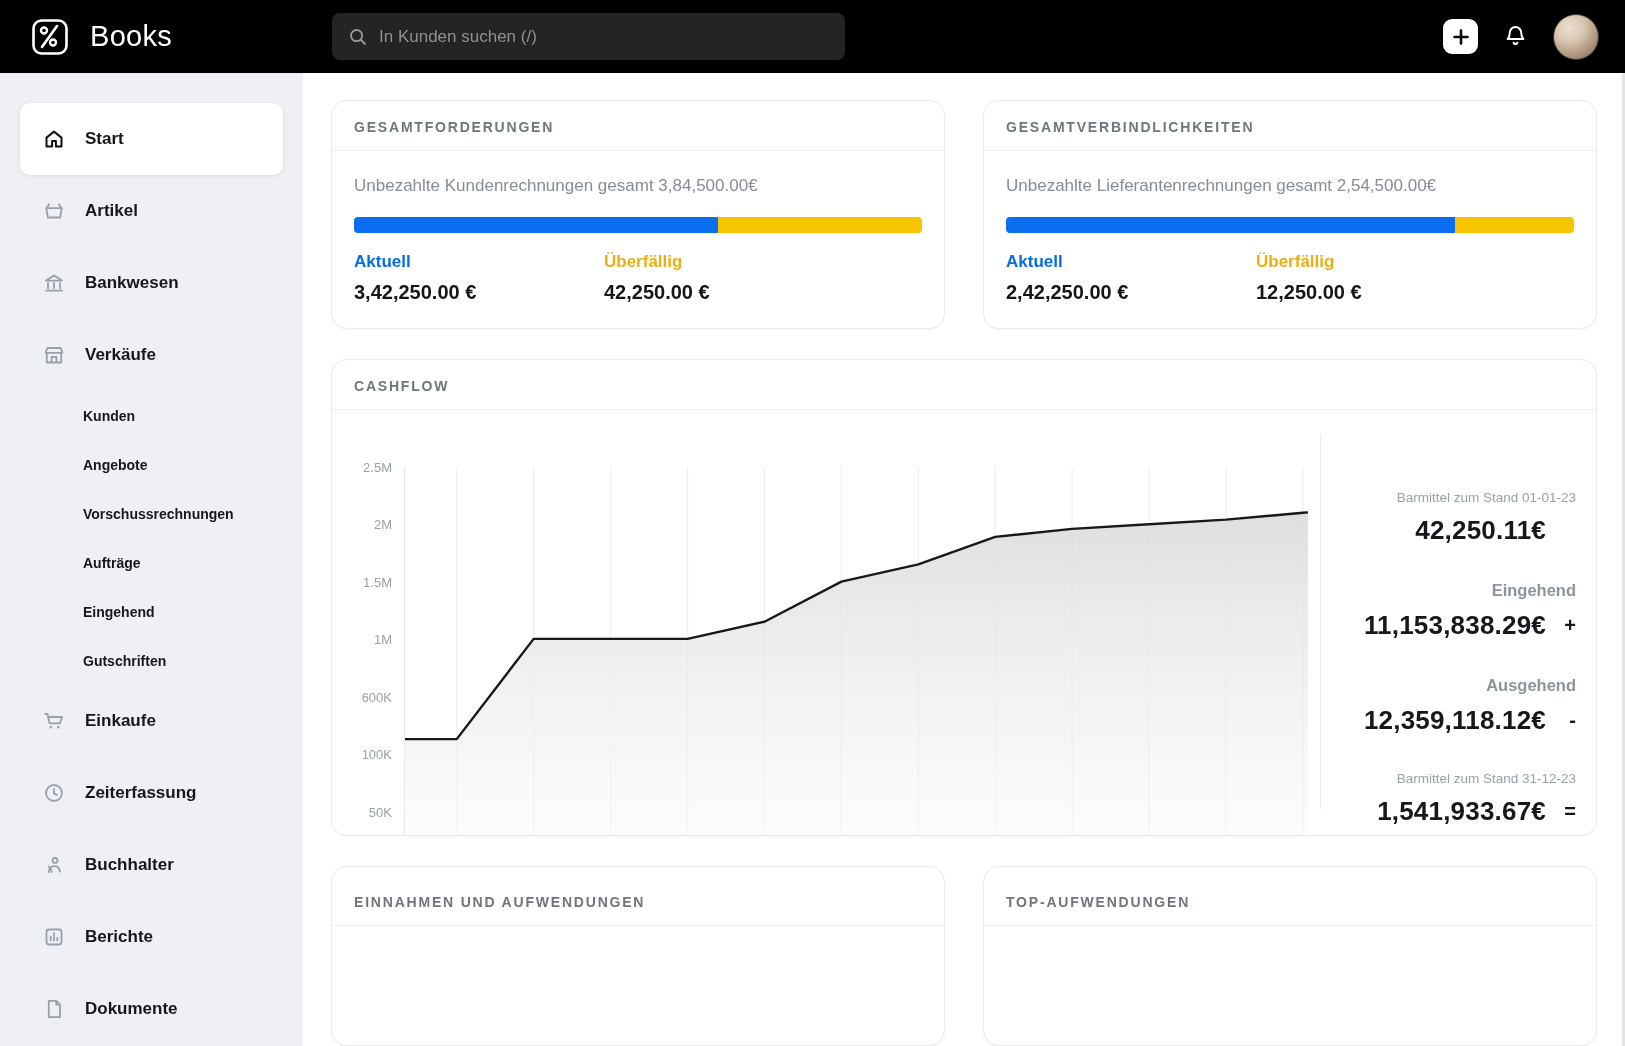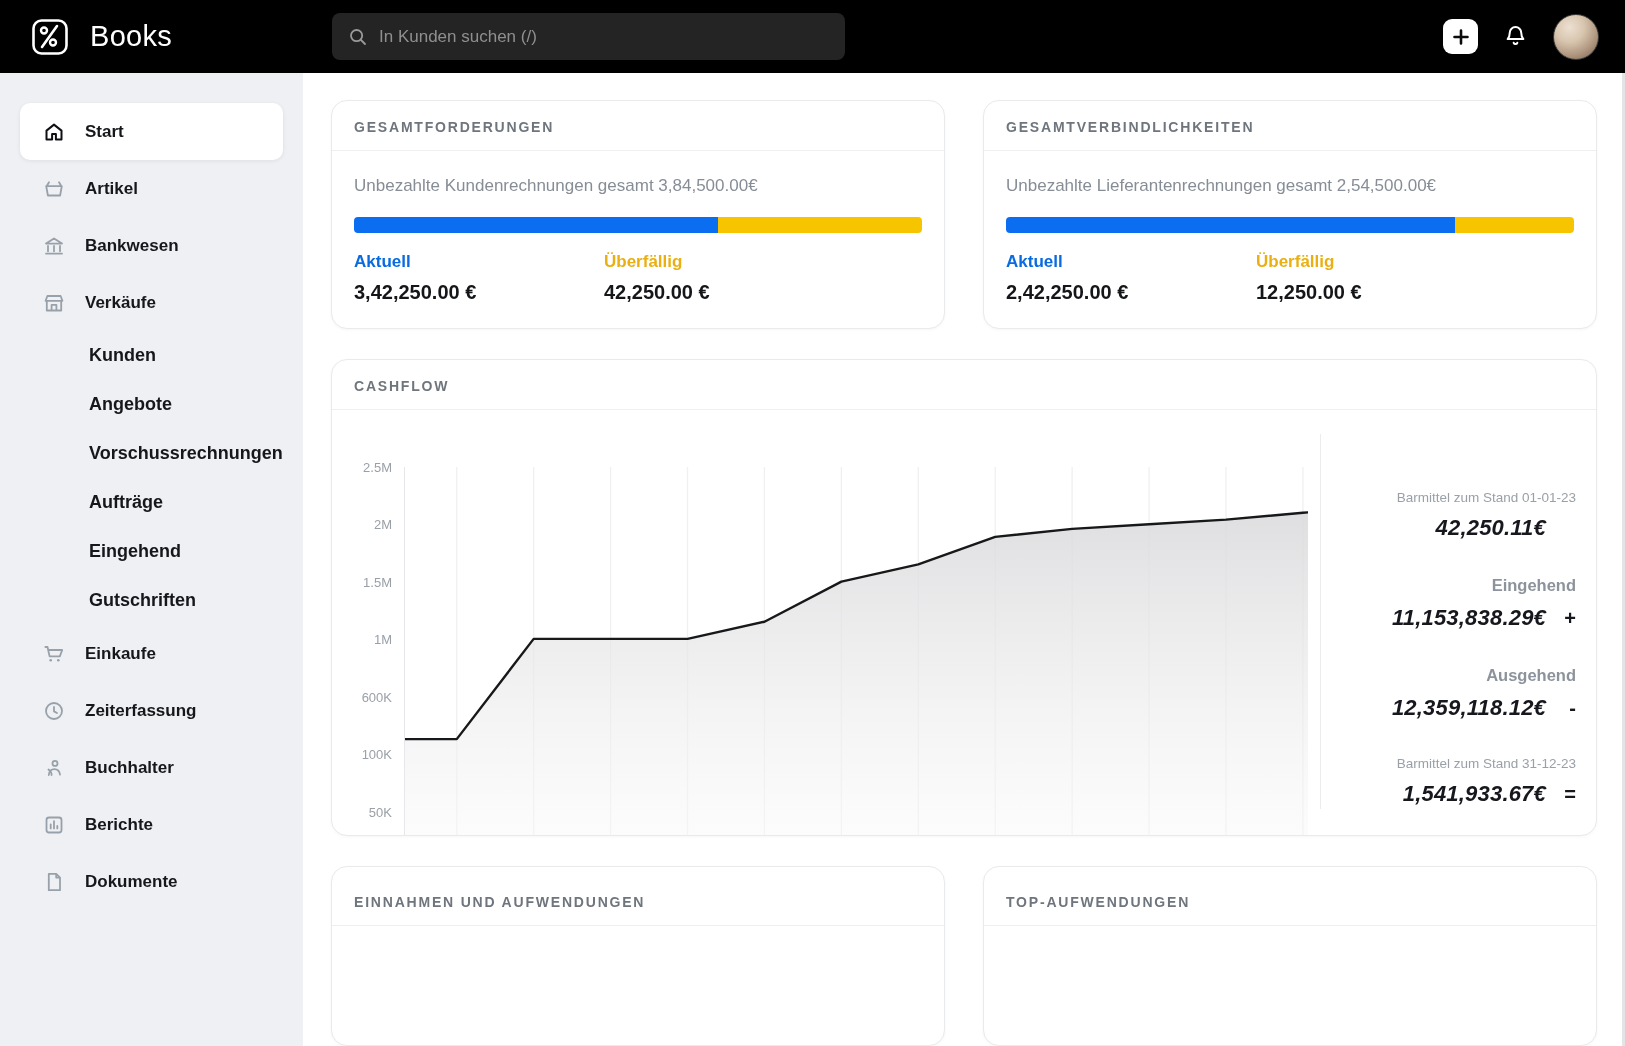--- a/index.html
+++ b/index.html
@@ -18,28 +18,28 @@
   .topbar-right { margin-left:auto; display:flex; align-items:center; gap:24px; margin-right:26px; }
   .plus-btn { width:35px; height:35px; background:#fff; border-radius:9px; border:none;
     display:flex; align-items:center; justify-content:center; cursor:pointer; }
   .avatar { width:46px; height:46px; border-radius:50%;
     background:radial-gradient(circle at 35% 28%, #ece0d2 0%, #d8c5ae 35%, #a98f78 70%, #6f5a49 100%);
     border:1px solid #3a3a3a; }
 
   
   .layout { display:flex; height:973px; }
   .sidebar { width:303px; background:#eef0f3; padding:30px 20px 0; flex:none; }
-  .side-item { display:flex; align-items:center; height:57px; border-radius:10px;
+  .side-item { display:flex; align-items:center; height:72px; border-radius:10px;
     padding-left:22px; gap:19px; cursor:pointer; color:#15171a; }
   .side-item.sub { height:49px; padding-left:63px; }
   .side-item .s-icon { width:24px; height:24px; color:#98a1aa; flex:none; display:flex; }
   .side-item.active { background:#fff; box-shadow:0 1px 4px rgba(20,30,40,.08); }
   .side-item.active .s-icon { color:#0d0f12; }
   .side-item .s-label { font-size:17px; font-weight:bold; }
-  .side-item.sub .s-label { font-size:18px;margin-left:6px; }
+  .side-item.sub .s-label { font-size:14px; }
 
   .main { flex:1; background:#fff; padding:27px 28px 0; display:flex; flex-direction:column; gap:30px; overflow:hidden; }
   .cards-row { display:grid; grid-template-columns:1fr 1fr; gap:38px; }
 
   
   .card { background:#fff; border:1px solid #e9eaec; border-radius:16px;
     box-shadow:0 1px 3px rgba(25,30,40,.04); overflow:hidden; }
   .card-header { padding:18px 22px 15px; font-size:14px; font-weight:bold; color:#6f757d;
     letter-spacing:1.8px; border-bottom:1px solid #efeff1; }
   .summary-body { padding:25px 22px 24px; }
@@ -62,21 +62,21 @@
   .y-axis { width:50px; height:402px; position:relative; flex:none; }
   .y-tick { position:absolute; right:12px; transform:translateY(-50%); font-size:13px; color:#9aa0a8; }
   .plot { flex:1; height:402px; position:relative; border-left:1px solid #e6e7ea; border-bottom:1px solid #e6e7ea; }
   .plot svg { position:absolute; left:0; top:0; width:100%; height:100%; display:block; }
   .stats { width:276px; flex:none; border-left:1px solid #ececee; margin:24px 0 26px;
     padding:56px 20px 0 24px; display:flex; flex-direction:column; align-items:flex-end; }
   .stat { text-align:right; margin-bottom:35px; }
   .stat-label { font-size:16.5px; font-weight:bold; color:#8d939c; margin-bottom:10px;padding-left:36px; }
   .stat-label.small { font-size:13.5px; font-weight:normal; color:#9aa0a8; }
   .stat-row { display:flex; justify-content:flex-end; align-items:center; }
-  .stat-value { font-size:22px; font-weight:bold; color:#16181d; letter-spacing:.2px;font-style:italic; }
+  .stat-value { font-size:26px; font-weight:bold; color:#16181d; letter-spacing:.2px; }
   .stat-op { width:30px; text-align:right; font-size:20px; font-weight:bold; color:#16181d; }
 
   .bottom-card { height:180px; }
   .bottom-card .card-header { padding-top:27px; }
   .edge-scrollbar { position:fixed; right:0; top:73px; bottom:0; width:3px; background:#e3e4e6; }
 </style>
 </head>
 <body>
 
 <header class="topbar">

